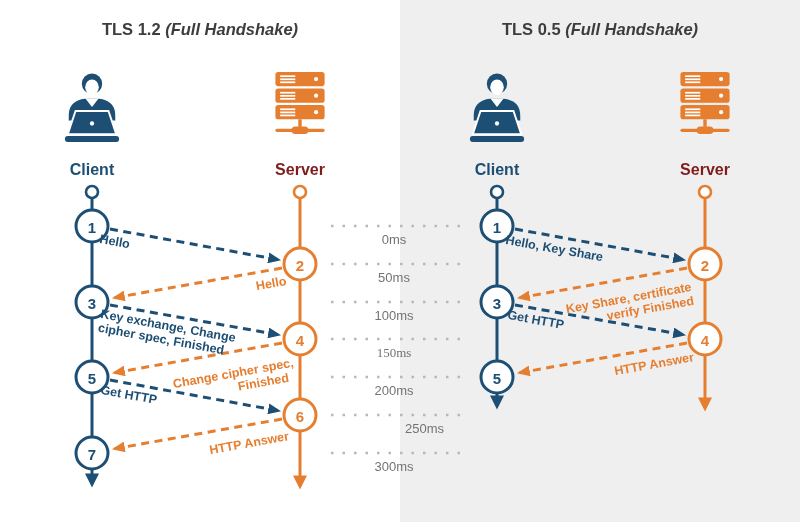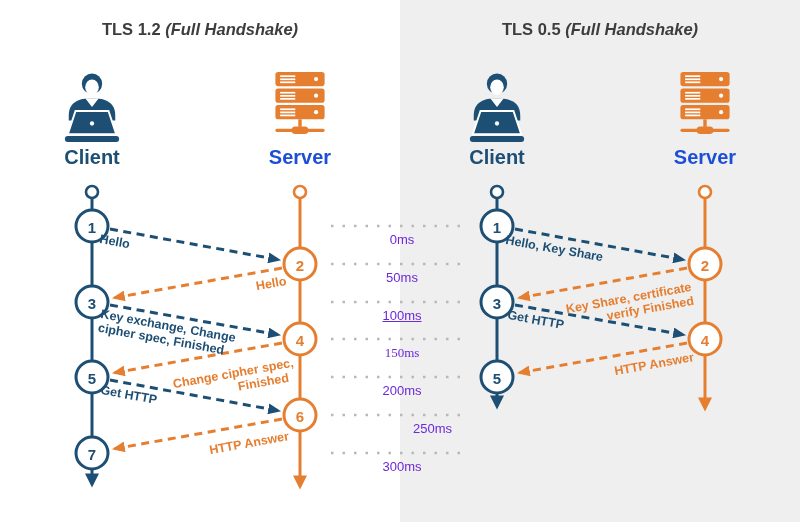--- a/index.html
+++ b/index.html
@@ -2,29 +2,29 @@
 <html><head>
 <meta charset="utf-8">
 <style>
   html,body{margin:0;padding:0;background:#fff;}
   .stage{position:relative;width:800px;height:522px;background:#ffffff;overflow:hidden;
          font-family:"Liberation Sans","DejaVu Sans",sans-serif;}
   .right-bg{position:absolute;left:400px;top:0;width:400px;height:522px;background:#efefef;}
   .title{position:absolute;top:20px;width:400px;text-align:center;font-size:16.5px;color:#3d3d3d;}
   .title .tb{font-weight:700;}
   .title .ti{font-style:italic;font-weight:600;}
-  .actor-label{position:absolute;top:146px;width:90px;text-align:center;font-size:20px;font-weight:700;}
+  .actor-label{position:absolute;top:161px;width:90px;text-align:center;font-size:16px;font-weight:700;}
   .lbl-blue{color:#1d4e74;}
-  .lbl-orange{color:#1d4ed8;}
+  .lbl-orange{color:#7f1d1d;}
   .icon{position:absolute;}
   .svg-layer{position:absolute;left:0;top:0;}
   .msg{position:absolute;font-size:12.5px;font-weight:600;line-height:14px;white-space:nowrap;}
   .mb{color:#1d4e74;transform:rotate(10.2deg);transform-origin:0 0;}
   .mo{color:#e67e30;transform:rotate(-10.2deg);transform-origin:100% 0;text-align:right;}
-  .time-label{position:absolute;left:352px;width:100px;text-align:center;font-size:13px;color:#6d28d9;}
+  .time-label{position:absolute;left:344px;width:100px;text-align:center;font-size:13px;color:#737373;}
   .stepnum{font-size:15px;font-weight:700;}
 </style>
 </head>
 <body>
 
 <div class="stage">
 
   <div class="right-bg"></div>
 
   <div class="title" style="left:0;">
@@ -198,21 +198,21 @@
       <text class="stepnum" x="497" y="303" text-anchor="middle" dominant-baseline="central" fill="#1d4e74">3</text>
       <circle cx="705" cy="339" r="16" fill="#fff" stroke="#e67e30" stroke-width="3"></circle>
       <text class="stepnum" x="705" y="340" text-anchor="middle" dominant-baseline="central" fill="#e67e30">4</text>
       <circle cx="497" cy="377" r="16" fill="#fff" stroke="#1d4e74" stroke-width="3"></circle>
       <text class="stepnum" x="497" y="378" text-anchor="middle" dominant-baseline="central" fill="#1d4e74">5</text>
     </g>
   </svg>
 
   <div class="time-label" style="top:232px;">0ms</div>
   <div class="time-label" style="top:270px;">50ms</div>
-  <div class="time-label" style="top:308px;text-decoration:underline;">100ms</div>
+  <div class="time-label" style="top:308px;">100ms</div>
   <div class="time-label" style="top:345px;font-family:Liberation Serif, serif;">150ms</div>
   <div class="time-label" style="top:383px;">200ms</div>
   <div class="time-label" style="top:421px;text-align:right;">250ms</div>
   <div class="time-label" style="top:459px;">300ms</div>
 
   <div class="msg mb" style="left:101px;top:232px;">
     <div>Hello</div>
   </div>
   <div class="msg mo" style="left:245px;top:274px;width:40px;">
     <div>Hello</div>

